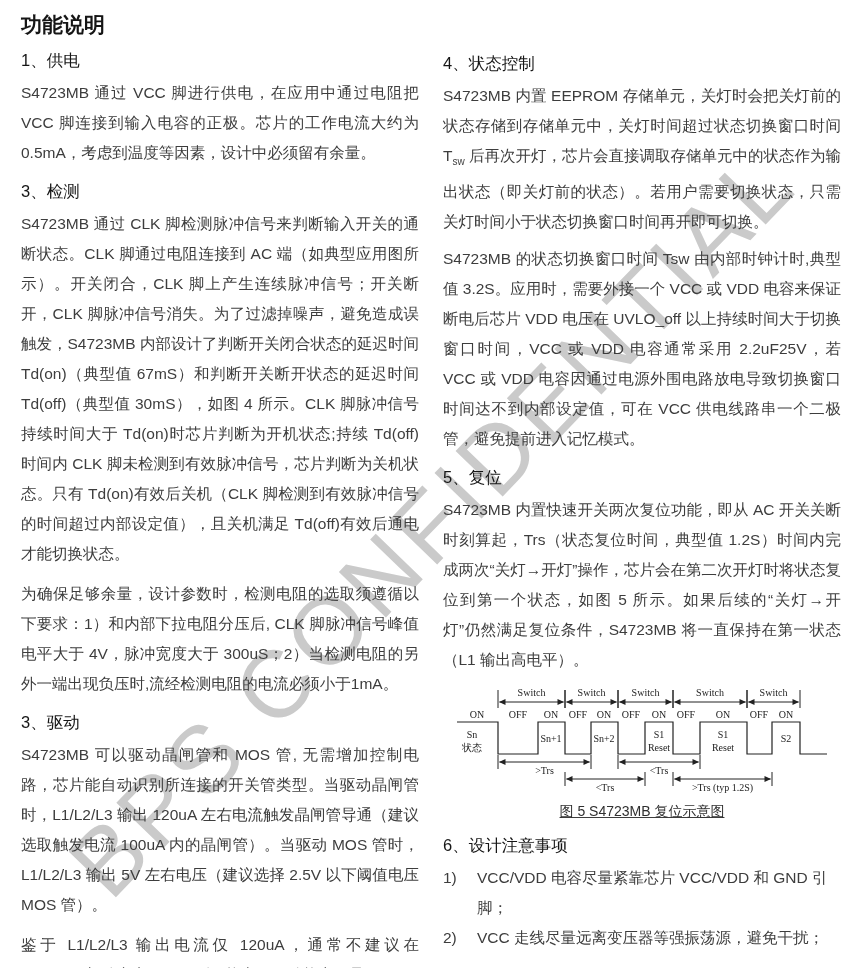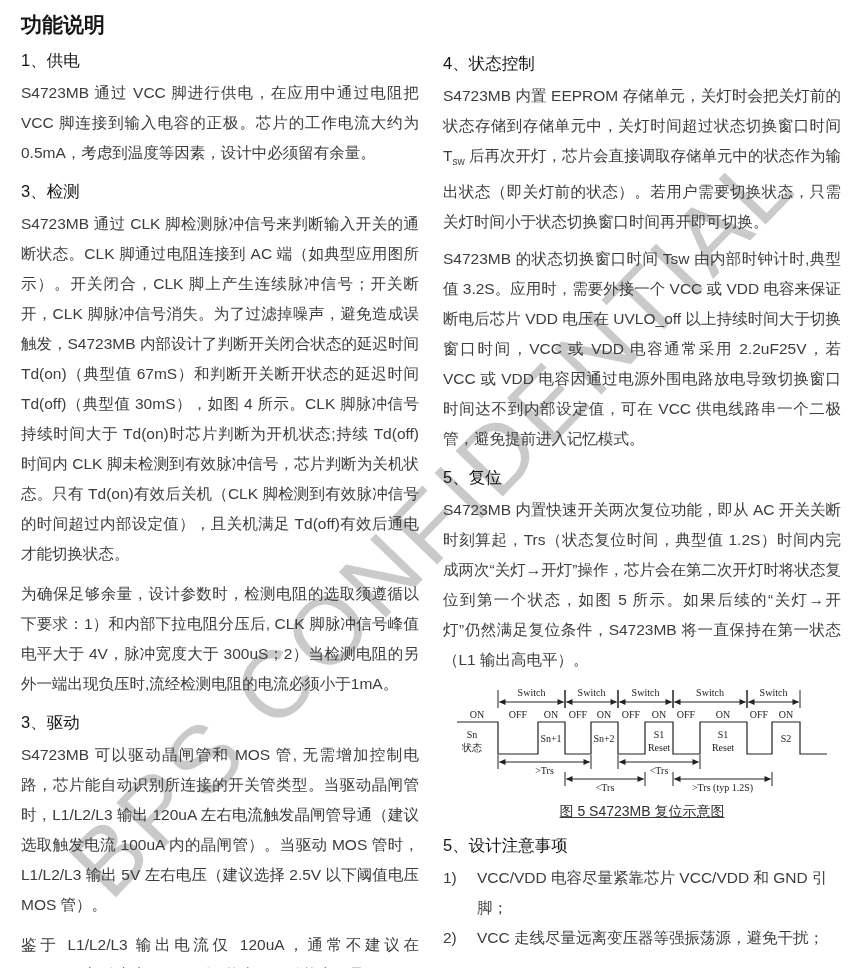--- a/index.html
+++ b/index.html
@@ -136,21 +136,21 @@
                   <line x1="322" y1="90" x2="322" y2="104" stroke="#222222"></line>
                   <line x1="224.5" y1="97" x2="320.5" y2="97" stroke="#222222" marker-start="url(#ah)" marker-end="url(#ah)"></line>
                   <text x="272.5" y="109" text-anchor="middle">&gt;Trs (typ 1.2S)</text>
                 </svg>
               </div>
             <div class="fig-caption">图 5 S4723MB 复位示意图</div>
           </div>
         </section>
 
         <section>
-          <h2 class="sec">5、设计注意事项</h2>
+          <h2 class="sec">6、设计注意事项</h2>
           <div class="li">
             <span class="num">1)</span>
             <span>VCC/VDD 电容尽量紧靠芯片 VCC/VDD 和 GND 引脚；</span>
           </div>
           <div class="li">
             <span class="num">2)</span>
             <span>VCC 走线尽量远离变压器等强振荡源，避免干扰；</span>
           </div>
 
         </section>

